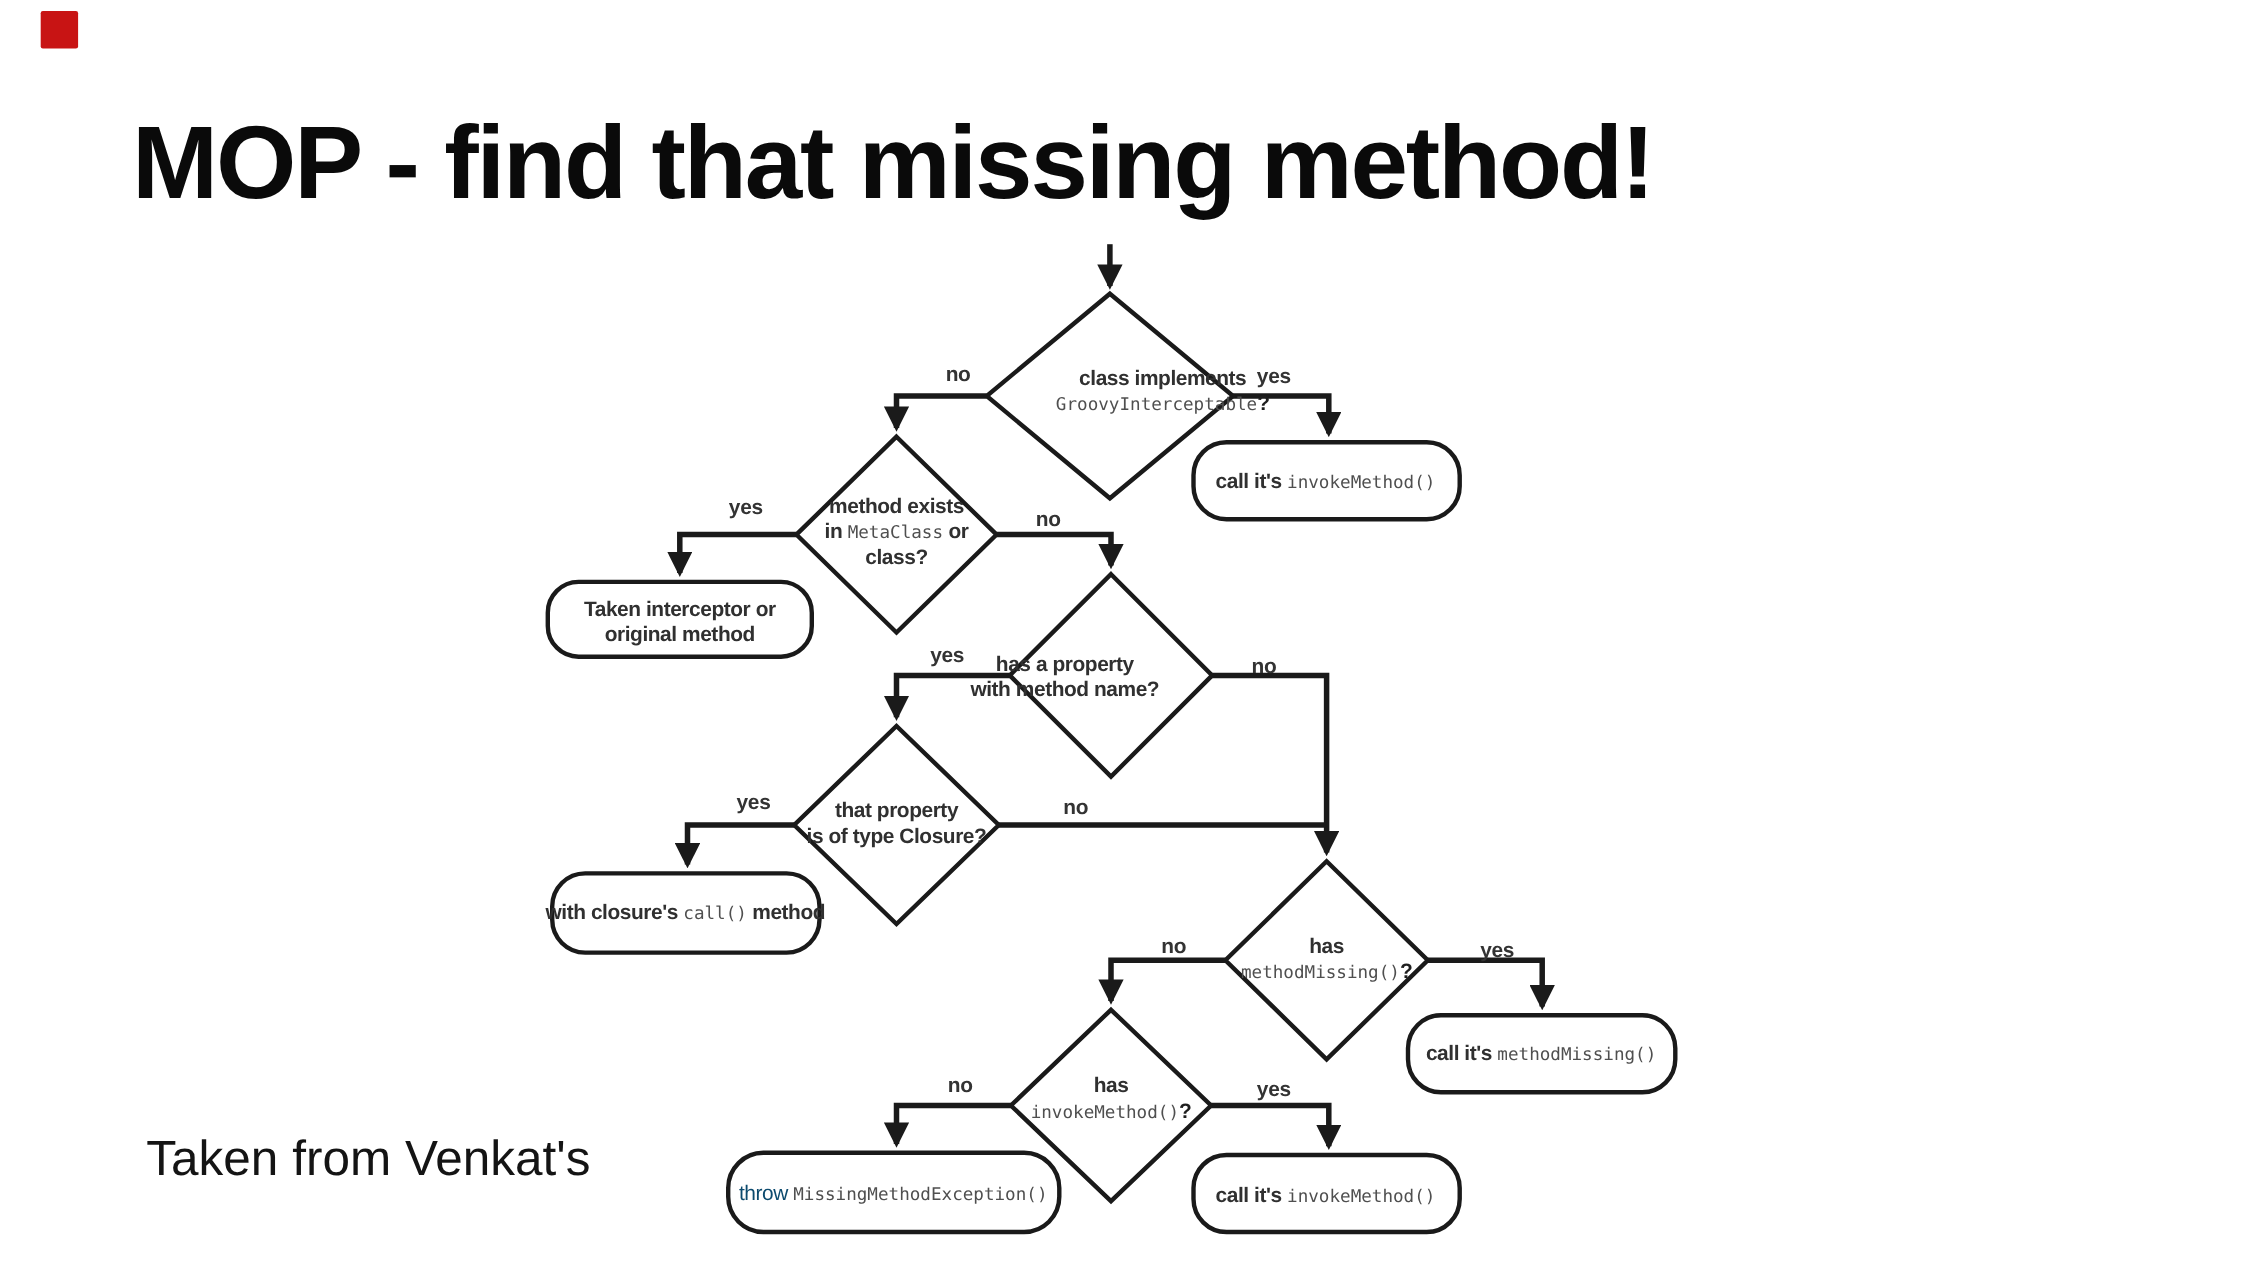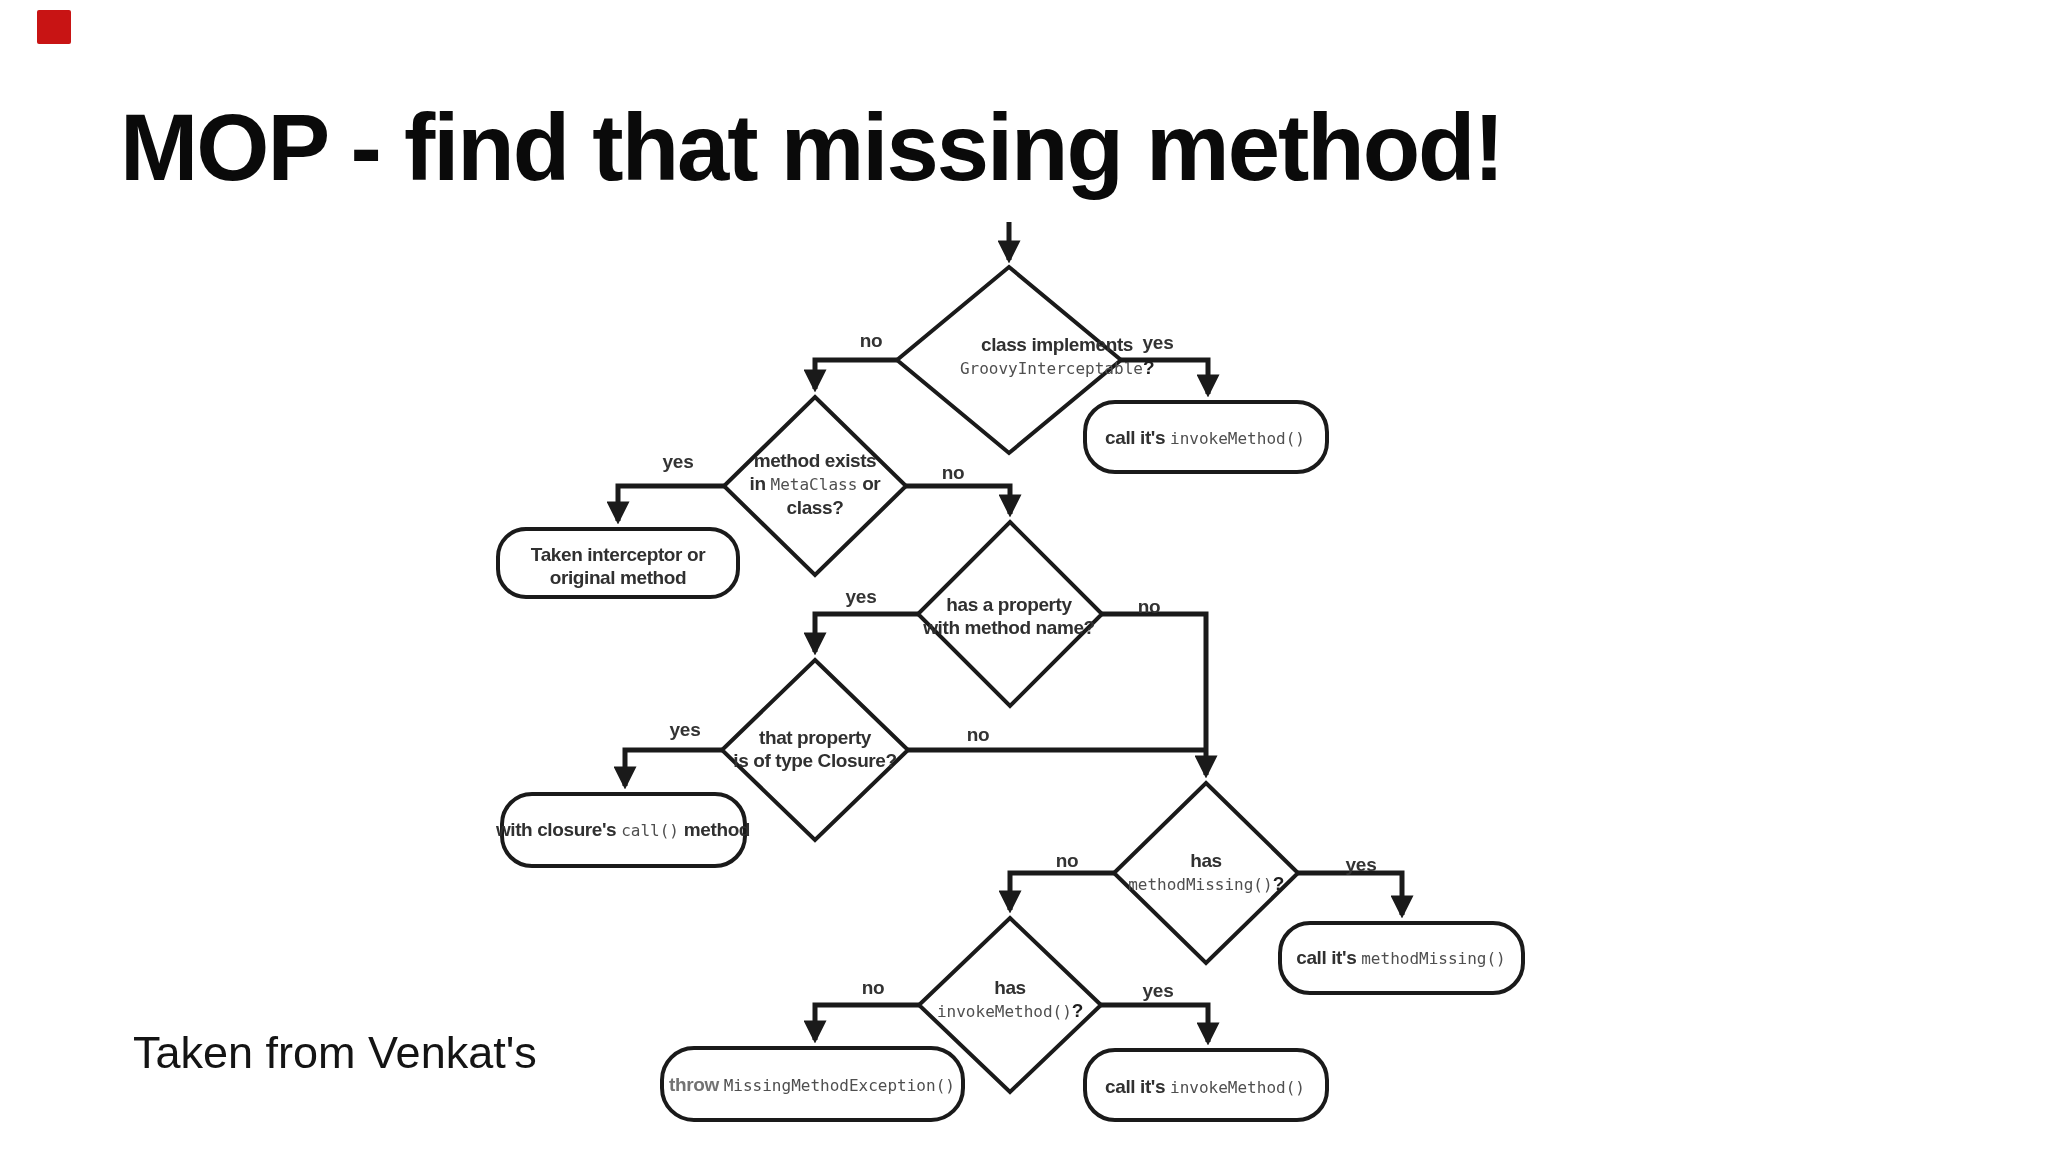--- a/index.html
+++ b/index.html
@@ -98,21 +98,21 @@
     <span class="ln">class implements</span>
     <span class="ln"><span class="code">GroovyInterceptable</span><span class="qmark">?</span></span>
   </div>
 
   <div class="node-label" style="left:815px; top:484px;">
     <span class="ln">method exists</span>
     <span class="ln"><span>in </span><span class="code">MetaClass</span><span> or</span></span>
     <span class="ln">class?</span>
   </div>
 
-  <div class="node-label" style="left:1009px; top:616px;">
+  <div class="node-label" style="left:968px; top:616px;">
     <span class="ln">has a property</span>
     <span class="ln">with method name?</span>
   </div>
 
   <div class="node-label" style="left:815px; top:749px;">
     <span class="ln">that property</span>
     <span class="ln">is of type Closure?</span>
   </div>
 
   <div class="node-label" style="left:1206px; top:872px;">
@@ -136,21 +136,21 @@
 
   <div class="node-label" style="left:623px; top:830px;">
     <span class="ln"><span>with closure's </span><span class="code">call()</span><span> method</span></span>
   </div>
 
   <div class="node-label" style="left:1401px; top:958px;">
     <span class="ln"><span>call it's </span><span class="code">methodMissing()</span></span>
   </div>
 
   <div class="node-label" style="left:812px; top:1085px;">
-    <span class="ln"><span style="font-weight:700; color:#737373;">throw </span><span class="code">MissingMethodException()</span></span>
+    <span class="ln"><span style="font-weight:400; color:#0c4a6e;">throw </span><span class="code">MissingMethodException()</span></span>
   </div>
 
   <div class="node-label" style="left:1205px; top:1087px;">
     <span class="ln"><span>call it's </span><span class="code">invokeMethod()</span></span>
   </div>
 
   <div class="edge-label" style="left:871px; top:341px;">no</div>
   <div class="edge-label" style="left:1158px; top:343px;">yes</div>
   <div class="edge-label" style="left:678px; top:462px;">yes</div>
   <div class="edge-label" style="left:953px; top:473px;">no</div>

